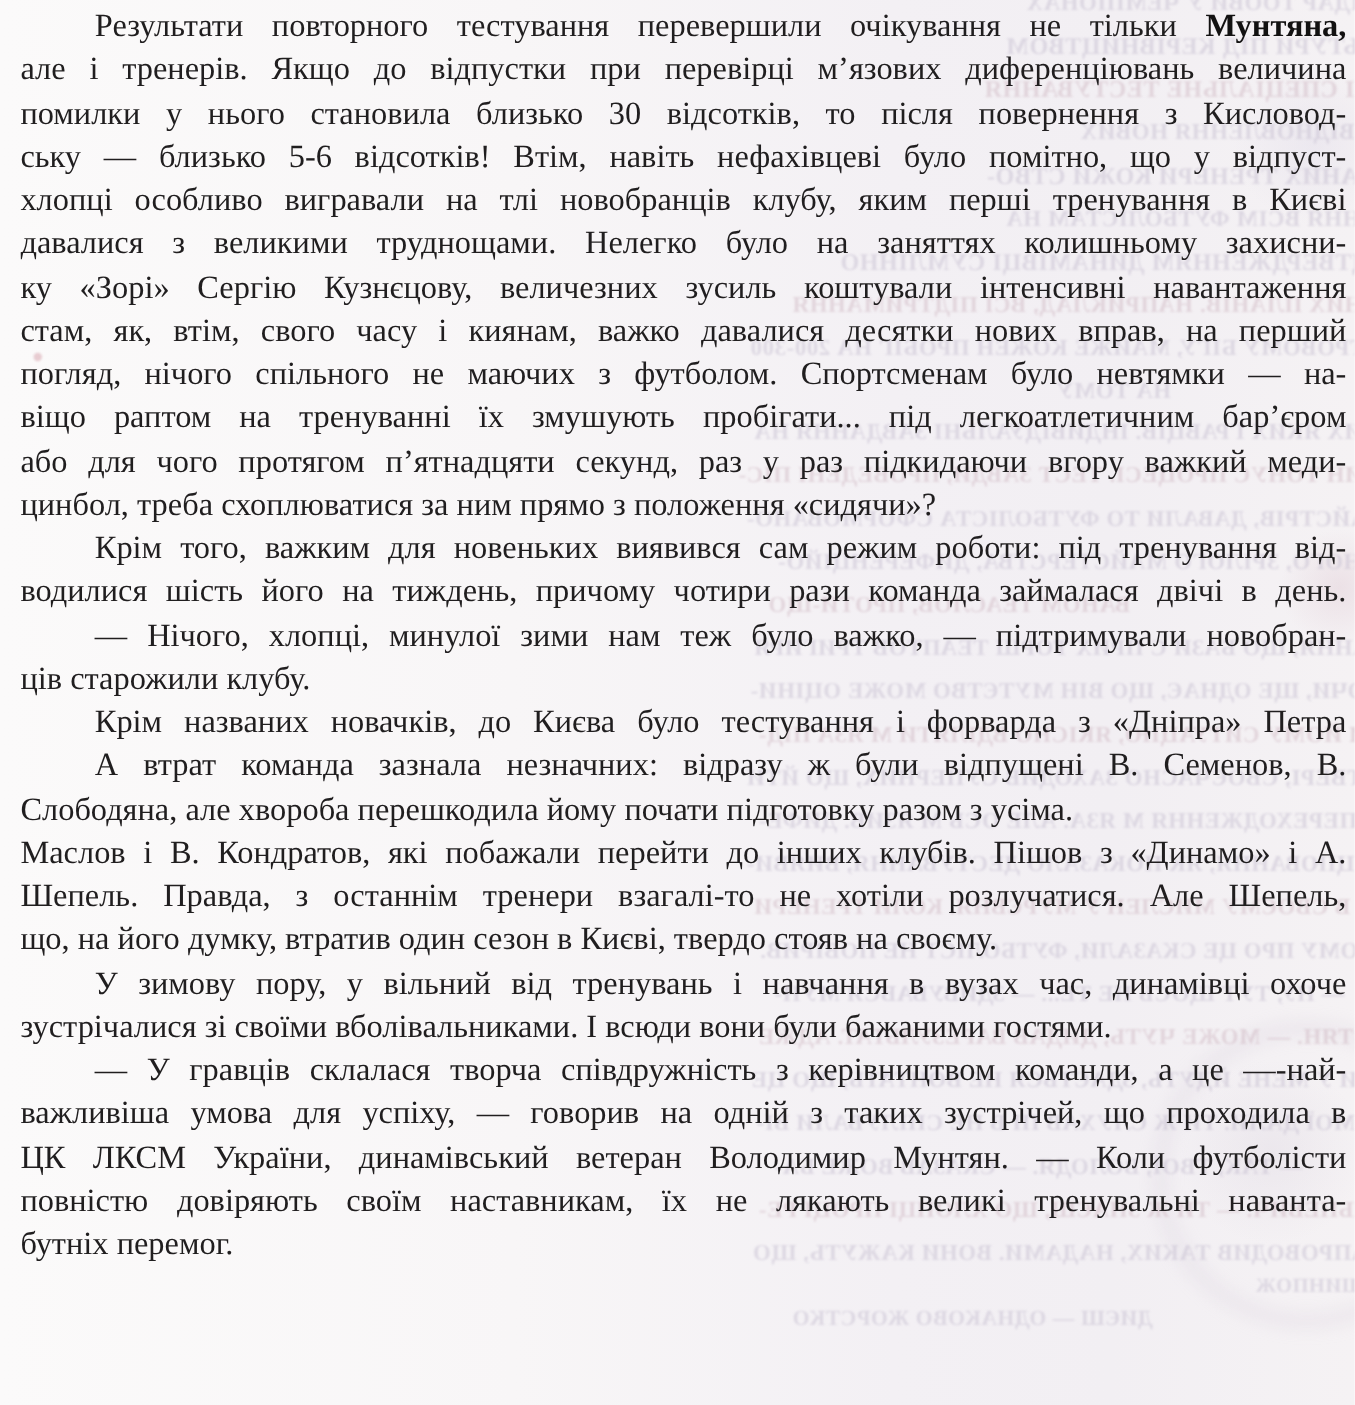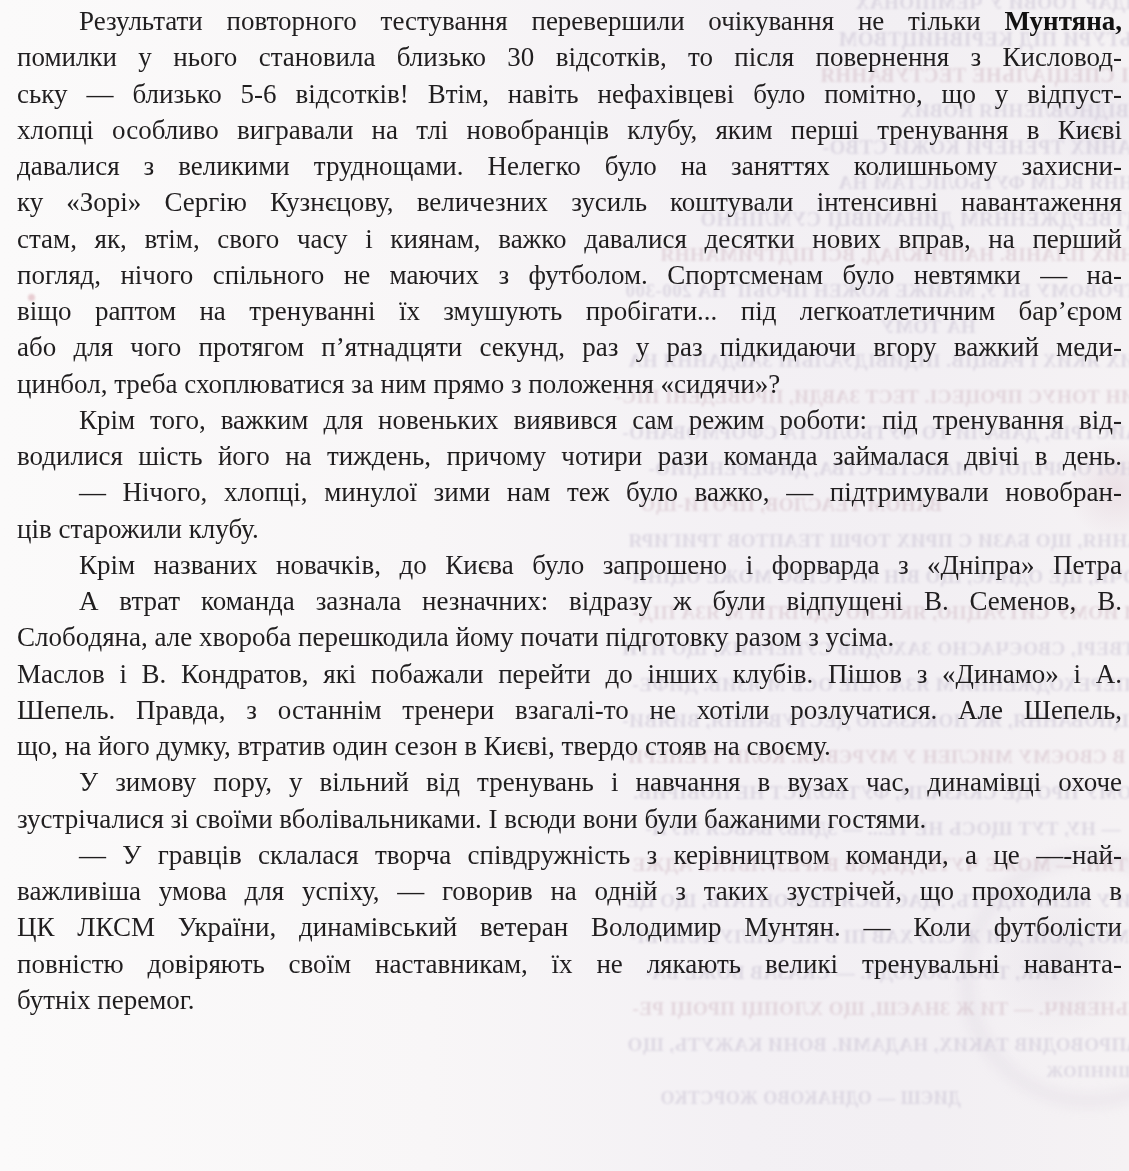--- a/index.html
+++ b/index.html
@@ -95,35 +95,36 @@
       <div class="bleed" style="left: 645px; top: 962px; font-size: 19px;">— ТАК, ТВОЇ, ВОЛОДЯ. — СКАЗАВ ВОЖЕ БА-</div>
       <div class="bleed pink" style="left: 632px; top: 998px; font-size: 19px;">ЛЬНЕВИЧ. — ТИ Ж ЗНАЄШ, ЩО ХЛОПЦІ ПРОЦІ РЕ-</div>
       <div class="bleed" style="left: 627px; top: 1034px; font-size: 19px;">ЗАПРОВОДИВ ТАКИХ, НАДАМИ. ВОНИ КАЖУТЬ, ЩО</div>
       <div class="bleed" style="left: 660px; top: 1088px; font-size: 18px;">ДИЄШ — ОДНАКОВО ЖОРСТКО</div>
       <div class="bleed" style="left: 1046px; top: 1062px; font-size: 17px;">УХШИНПОЖ</div>
     </div>
   <div class="ring" style="left:960px;top:850px;width:230px;height:230px;"></div>
   <div class="dot-smudge" style="left:28px;top:294px;width:7px;height:7px;"></div>
   <div class="text-layer">
       <div class="tline indent"><span>Результати повторного тестування перевершили очікування не тільки </span><b>Мунтяна,</b></div>
+      <div class="tline"><span>але і тренерів. Якщо до відпустки при перевірці м’язових диференціювань величина</span></div>
       <div class="tline"><span>помилки у нього становила близько 30 відсотків, то після повернення з Кисловод-</span></div>
       <div class="tline"><span>ську — близько 5-6 відсотків! Втім, навіть нефахівцеві було помітно, що у відпуст-</span></div>
       <div class="tline"><span>хлопці особливо вигравали на тлі новобранців клубу, яким перші тренування в Києві</span></div>
       <div class="tline"><span>давалися з великими труднощами. Нелегко було на заняттях колишньому захисни-</span></div>
       <div class="tline"><span>ку «Зорі» Сергію Кузнєцову, величезних зусиль коштували інтенсивні навантаження</span></div>
       <div class="tline"><span>стам, як, втім, свого часу і киянам, важко давалися десятки нових вправ, на перший</span></div>
       <div class="tline"><span>погляд, нічого спільного не маючих з футболом. Спортсменам було невтямки — на-</span></div>
       <div class="tline"><span>віщо раптом на тренуванні їх змушують пробігати... під легкоатлетичним бар’єром</span></div>
       <div class="tline"><span>або для чого протягом п’ятнадцяти секунд, раз у раз підкидаючи вгору важкий меди-</span></div>
       <div class="tline lastline"><span>цинбол, треба схоплюватися за ним прямо з положення «сидячи»?</span></div>
       <div class="tline indent"><span>Крім того, важким для новеньких виявився сам режим роботи: під тренування від-</span></div>
       <div class="tline lastline fulljust"><span>водилися шість його на тиждень, причому чотири рази команда займалася двічі в день.</span></div>
       <div class="tline indent"><span>— Нічого, хлопці, минулої зими нам теж було важко, — підтримували новобран-</span></div>
       <div class="tline lastline"><span>ців старожили клубу.</span></div>
-      <div class="tline indent"><span>Крім названих новачків, до Києва було запрошено і форварда з «Дніпра» Петра</span></div>
+      <div class="tline indent"><span>Крім названих новачків, до Києва було тестування і форварда з «Дніпра» Петра</span></div>
       <div class="tline indent"><span>А втрат команда зазнала незначних: відразу ж були відпущені В. Семенов, В.</span></div>
       <div class="tline lastline"><span>Слободяна, але хвороба перешкодила йому почати підготовку разом з усіма.</span></div>
       <div class="tline"><span>Маслов і В. Кондратов, які побажали перейти до інших клубів. Пішов з «Динамо» і А.</span></div>
       <div class="tline"><span>Шепель. Правда, з останнім тренери взагалі-то не хотіли розлучатися. Але Шепель,</span></div>
       <div class="tline lastline"><span>що, на його думку, втратив один сезон в Києві, твердо стояв на своєму.</span></div>
       <div class="tline indent"><span>У зимову пору, у вільний від тренувань і навчання в вузах час, динамівці охоче</span></div>
       <div class="tline lastline"><span>зустрічалися зі своїми вболівальниками. І всюди вони були бажаними гостями.</span></div>
       <div class="tline indent"><span>— У гравців склалася творча співдружність з керівництвом команди, а це —-най-</span></div>
       <div class="tline"><span>важливіша умова для успіху, — говорив на одній з таких зустрічей, що проходила в</span></div>
       <div class="tline"><span>ЦК ЛКСМ України, динамівський ветеран Володимир Мунтян. — Коли футболісти</span></div>

